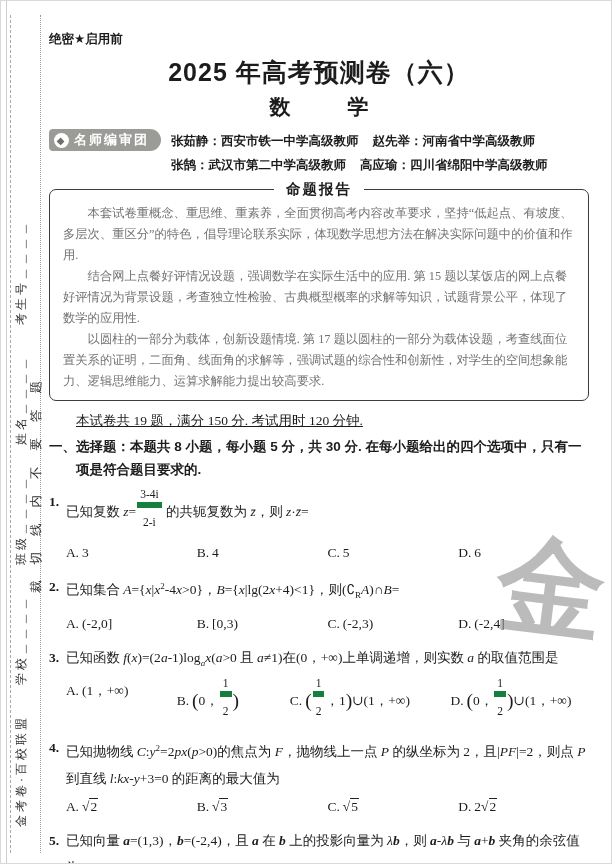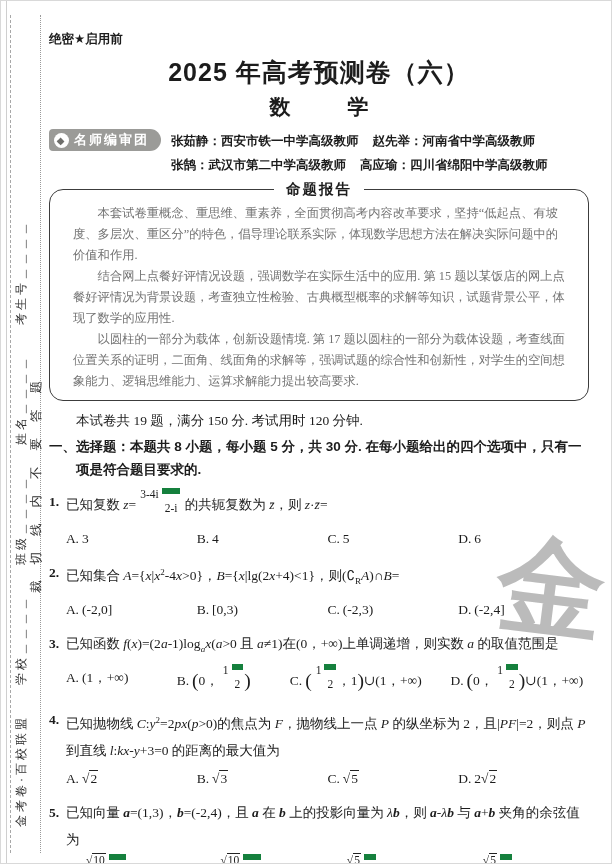--- a/index.html
+++ b/index.html
@@ -27,42 +27,42 @@
 
   .reviewers { display:flex; align-items:flex-start; gap:10px; margin-top:8px; }
   .badge { flex:0 0 auto; display:inline-flex; align-items:center; gap:5px; height:22px;
            background:#9b9b98; color:#ffffff; border-radius:4px 11px 11px 4px; padding:0 12px 0 5px;
            font-family:"Liberation Sans","DejaVu Sans",sans-serif; font-size:13px; font-weight:bold; letter-spacing:2px; }
   .badge-gem { display:inline-flex; align-items:center; justify-content:center; width:15px; height:15px;
                background:#ffffff; color:#6f6f6c; border-radius:50%; font-size:10px; }
   .rev-lines { font-family:"Liberation Sans","DejaVu Sans",sans-serif; font-size:12.5px; font-weight:bold; line-height:24px; }
   .rev-row span { margin-right:14px; }
 
-  .report-box { position:relative; margin-top:12px; border:1.5px solid #3c3c3c; border-radius:14px;
-                padding:13px 23px 8px; }
+  .report-box { position:relative; margin-top:12px; border:1.5px solid #3c3c3c; border-radius:7px;
+                padding:13px 13px 8px; }
   .report-title { position:absolute; top:-10px; left:50%; transform:translateX(-50%); background:#ffffff;
                   padding:0 12px; font-family:"Liberation Sans","DejaVu Sans",sans-serif;
                   font-size:14.5px; font-weight:bold; letter-spacing:2px; white-space:nowrap; }
   .report-box p { font-size:12.3px; line-height:21px; text-indent:2em; color:#737373; }
 
-  .exam-summary { margin-top:9px; text-indent:2em; font-size:13.5px; line-height:22px; }
+  .exam-summary { margin-top:9px; text-indent:2em; font-size:13.5px; line-height:22px;text-decoration:underline; }
   .section-head { margin-top:3px; font-family:"Liberation Sans","DejaVu Sans",sans-serif;
                   font-size:13.5px; font-weight:bold; line-height:23px; padding-left:2em; text-indent:-2em; }
 
   .q { position:relative; margin-top:7px; padding-left:1.25em; font-size:13.5px; line-height:27px; }
   .qno { position:absolute; left:0; top:0; font-weight:bold; }
   .opts { display:grid; margin-top:1px; }
   .opts-4 { grid-template-columns:1fr 1fr 1fr 1fr; }
   .opts-4w { grid-template-columns:1fr 1.02fr 1.45fr 1.25fr; }
   .opt { white-space:nowrap; }
   .ol { margin-right:3px; }
 
   i { font-family:"Liberation Serif","DejaVu Serif",serif; }
   sub, sup { font-size:9px; }
-  .fr { display:inline-flex; flex-direction:row; vertical-align:middle; text-align:center;
+  .fr { display:inline-flex; flex-direction:column; vertical-align:middle; text-align:center;
         line-height:1.2; font-size:11.5px; margin:0 1px; }
   .fr .n { display:block; padding:0 3px; }
   .fr .d { display:block; border-top:6px solid #15803d; padding:8px 3px; }
   .sq { white-space:nowrap; }
   .sq .rad { border-top:1px solid #222; padding:0 1px; }
   .bp { font-size:1.45em; vertical-align:-0.12em; font-weight:normal; }
 
   .watermark { position:absolute; left:496px; top:534px; font-size:108px; line-height:1;
                font-weight:bold; color:#8f8f8f; opacity:0.6; transform:rotate(7deg);
                pointer-events:none; font-family:"Liberation Serif","DejaVu Serif",serif; }

